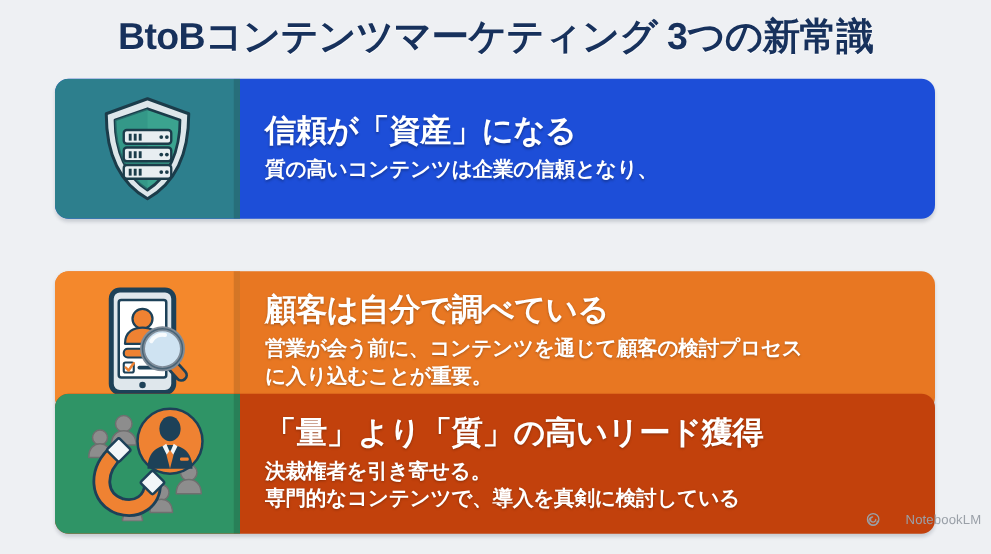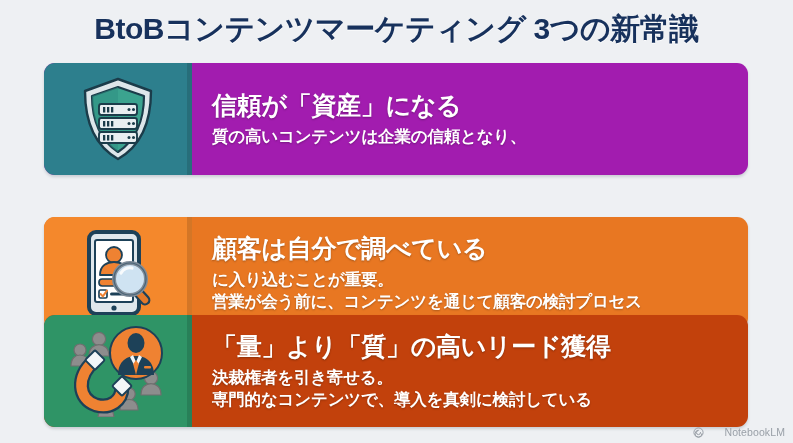--- a/index.html
+++ b/index.html
@@ -46,21 +46,21 @@
     position: absolute;
     left: 44px;
     width: 704px;
     height: 112px;
     border-radius: 11px;
     overflow: hidden;
     display: flex;
     align-items: stretch;
     box-shadow: 0 2px 3px rgba(40,50,70,0.18);
   }
-  .card-1 { top: 63px;  background: #a21caf; }
+  .card-1 { top: 63px;  background: #1d4ed8; }
   .card-2 { top: 189px; background: #e87722; margin-top: 28px; }
   .card-3 { top: 315px; background: #c2410c; }
 
   .icon-panel {
     width: 148px;
     flex: 0 0 148px;
     display: flex;
     align-items: center;
     justify-content: center;
     position: relative;
@@ -103,23 +103,22 @@
     line-height: 1.35;
     letter-spacing: -0.2px;
     text-shadow: 0 1px 2px rgba(0,0,0,0.28);
   }
   .card-body .line { display: block; white-space: nowrap; }
 
   
   .watermark {
     position: absolute;
     right: 8px;
-    bottom: 5px;
-    display: flex;
-    align-items: center;
+    bottom: 21px;
+    display: flex;
     gap: 20px;
     color: #9aa0a8;
     font-size: 10.5px;
     letter-spacing: 0.1px;
   }
   .watermark svg { display: block; }
 </style>
 </head>
 <body>
 
@@ -198,22 +197,22 @@
 
           <circle cx="54" cy="50" r="16" fill="#cfe3f2" stroke="#7f8c99" stroke-width="4"></circle>
           <circle cx="54" cy="50" r="16" fill="none" stroke="#1d4158" stroke-width="1.2" opacity="0.55"></circle>
           <path d="M45 44 C47 40 52 38 56 39" fill="none" stroke="#ffffff" stroke-width="3.2" stroke-linecap="round" opacity="0.85"></path>
         </svg>
       </span>
     </div>
     <div class="card-text">
       <div class="card-heading">顧客は自分で調べている</div>
       <div class="card-body">
+        <span class="line">営業が会う前に、コンテンツを通じて顧客の検討プロセス</span>
         <span class="line">に入り込むことが重要。</span>
-        <span class="line">営業が会う前に、コンテンツを通じて顧客の検討プロセス</span>
       </div>
     </div>
   </div>
 
   <div class="card card-3">
     <div class="icon-panel">
       <span>
         <svg width="104" height="92" viewBox="0 0 104 92" aria-hidden="true">
 
           <g fill="#8d8d8d" stroke="#6f6f6f" stroke-width="1.2">

